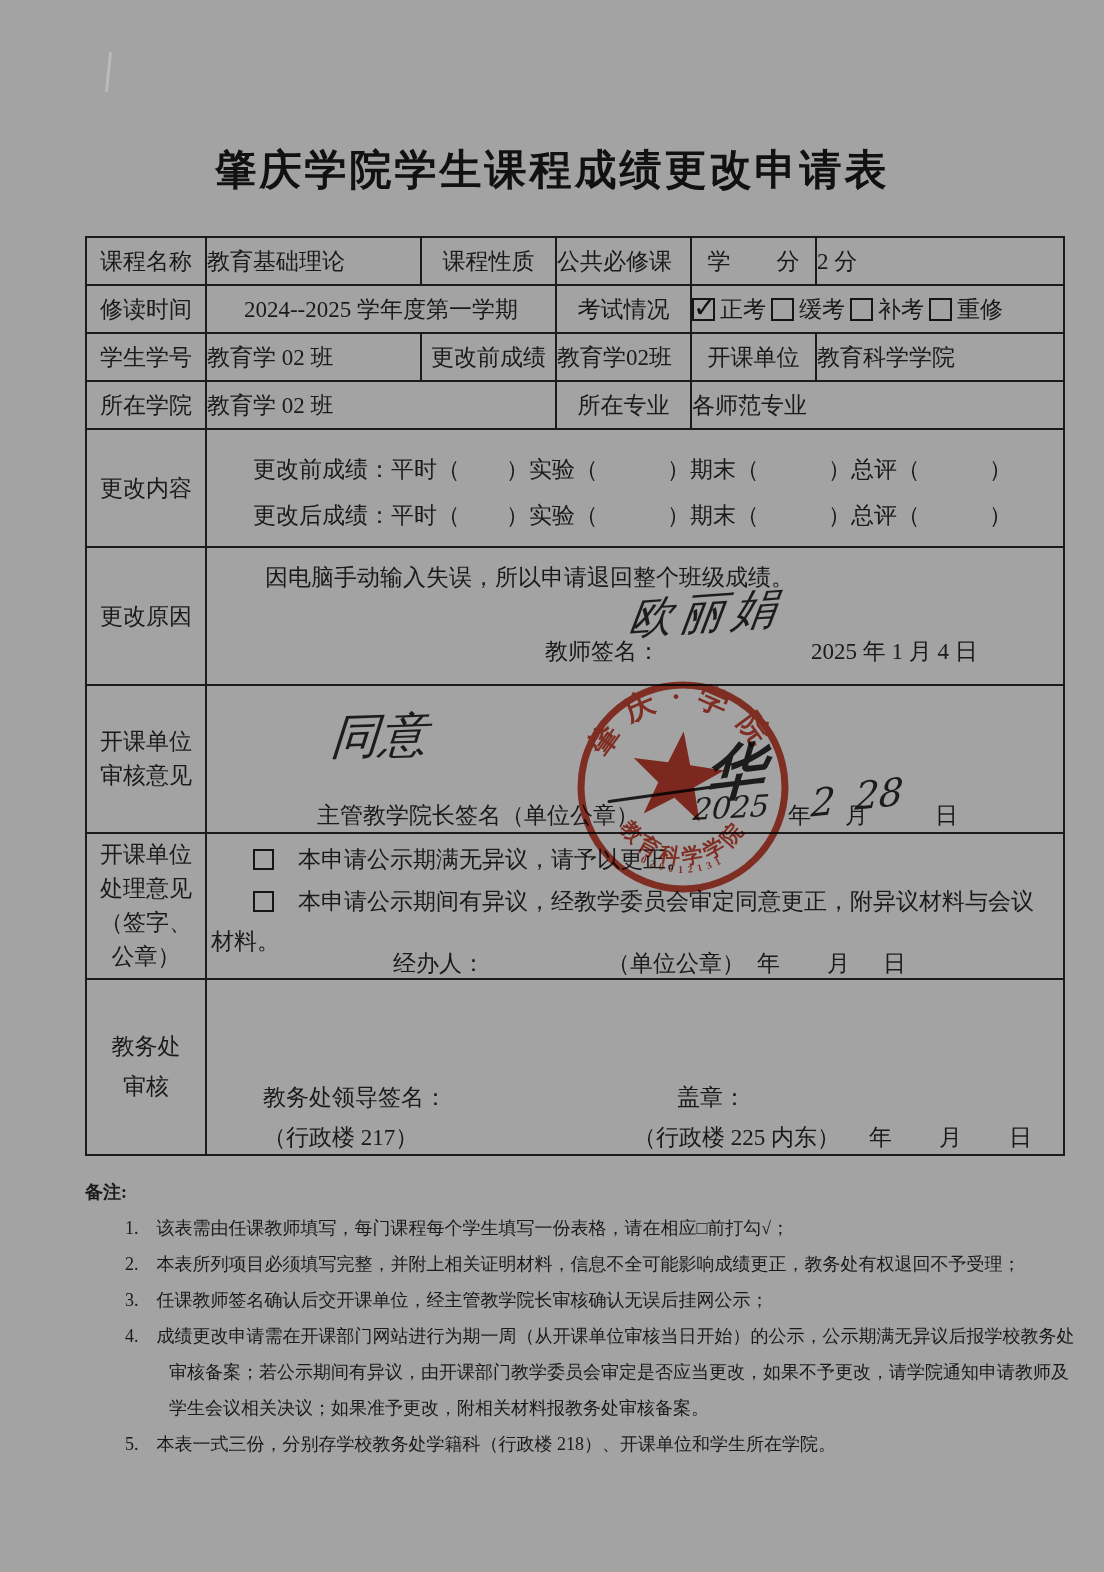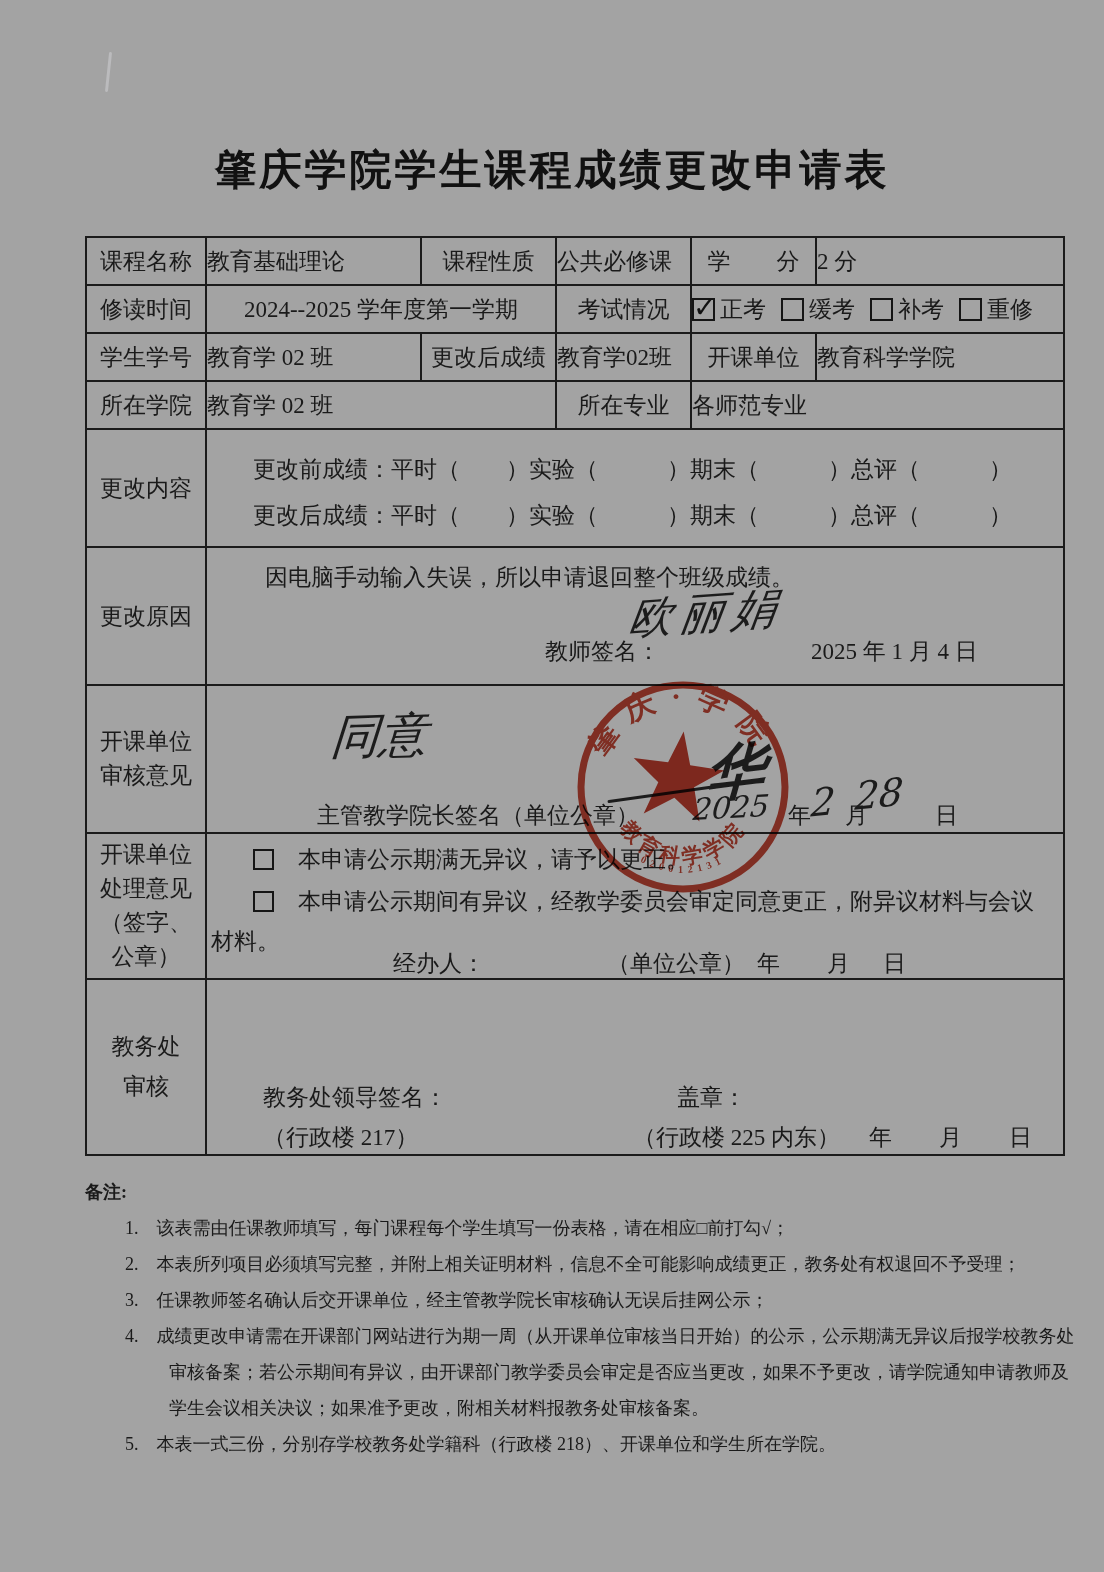--- a/index.html
+++ b/index.html
@@ -28,21 +28,21 @@
   .h5{ height:116px; } .h6{ height:136px;margin-left:12px; } .h7{ height:146px; } .h8{ height:144px; } .h9{ height:174px; }
   .abs{ position:absolute; white-space:nowrap; }
   
   .opt{ display:inline-flex; align-items:center; }
   .cb{ display:inline-block; width:19px; height:19px; border:2px solid #151515;
     margin-right:5px; position:relative; flex:0 0 auto; }
   .cb.small{ width:17px; height:17px; }
   .cb.checked::after{ content:"✓"; position:absolute; left:-1px; top:-9px; font-size:28px;
     font-weight:bold; color:#111; font-family:"DejaVu Sans",sans-serif; }
   .exam-cell{ padding-left:10px; }
-  .exam-flex{ display:flex; align-items:center; gap:15px; }
+  .exam-flex{ display:flex; align-items:center; gap:5px; }
   
   .hw{ color:#1c1c1c; font-style:italic; transform:rotate(-3deg) skewX(-8deg);
     font-family:"DejaVu Serif",serif; }
   .hw-sig{ font-size:44px; letter-spacing:8px; transform:rotate(-4deg) skewX(-12deg); }
   .hw-comment{ font-size:48px; font-weight:300; transform:rotate(-2deg) skewX(-6deg); }
   .hw-year{ font-size:30px; } .hw-md{ font-size:38px; transform:rotate(-6deg) skewX(-10deg); }
   .principal-char{ font-size:60px; transform:rotate(-7deg) skewX(-10deg); font-weight:bold; }
   .flourish{ position:absolute; height:3px; background:#1c1c1c; transform:rotate(-8deg); border-radius:2px; }
   
   .stamp{ position:absolute; left:572px; top:676px; mix-blend-mode:multiply; opacity:.92; z-index:5; }
@@ -99,21 +99,21 @@
           <span class="opt">
             <span class="cb"></span>
             <span>重修</span>
           </span>
         </span>
       </td>
     </tr>
     <tr class="r-sm">
       <td class="lab">学生学号</td>
       <td class="val">教育学 02 班</td>
-      <td class="lab">更改后成绩</td>
+      <td class="lab">更改前成绩</td>
       <td class="val">教育学02班</td>
       <td class="lab">开课单位</td>
       <td class="val">教育科学学院</td>
     </tr>
     <tr class="r-sm">
       <td class="lab">所在学院</td>
       <td class="val" colspan="2">教育学 02 班</td>
       <td class="lab">所在专业</td>
       <td class="val" colspan="2">各师范专业</td>
     </tr>

